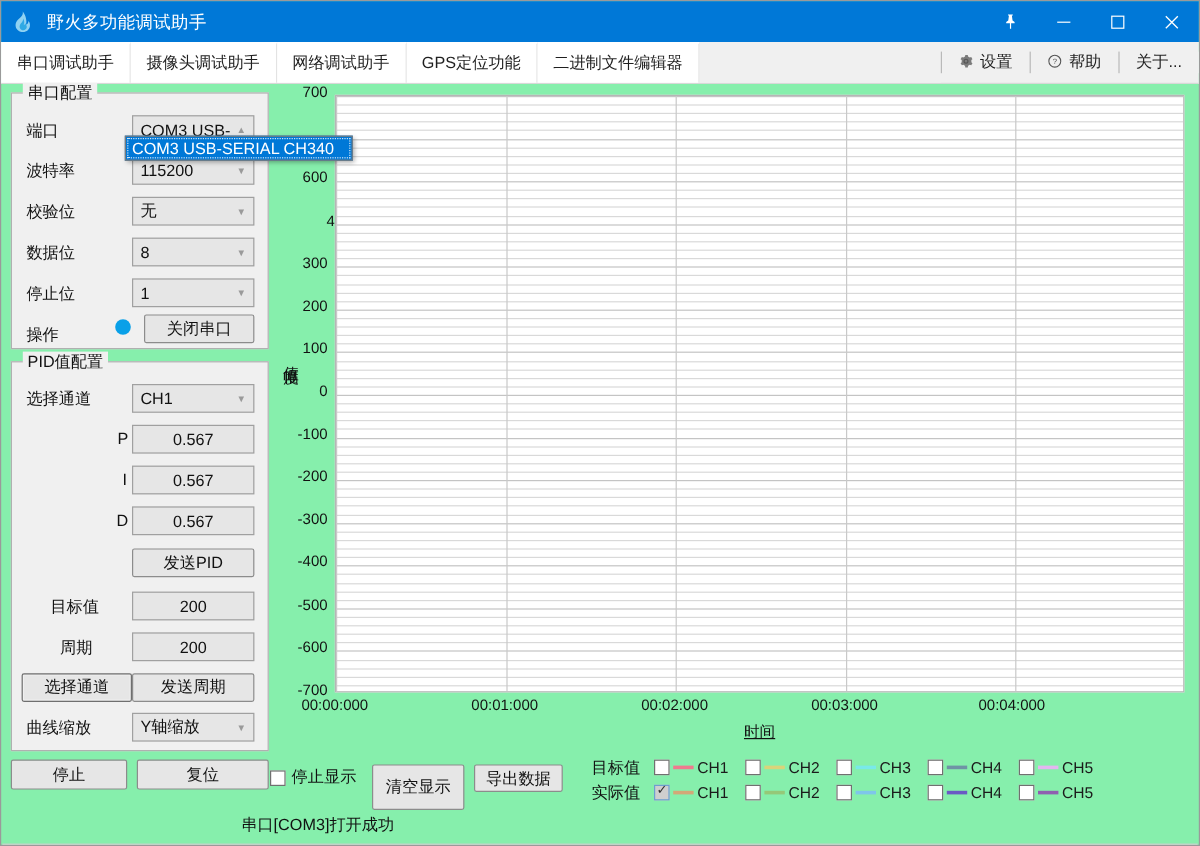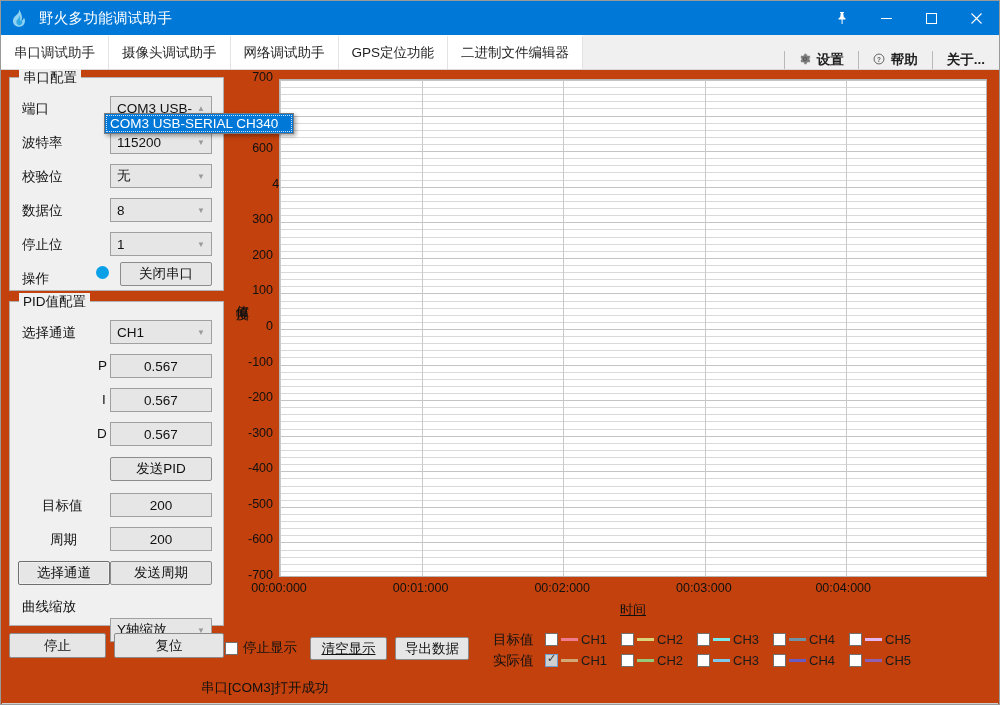--- a/index.html
+++ b/index.html
@@ -4,21 +4,21 @@
 <style>
   * { box-sizing: border-box; }
   html, body { margin:0; padding:0; }
   body {
     width:1000px; height:705px;
     font-family:"Liberation Sans","DejaVu Sans",sans-serif;
     font-size:13px; color:#1a1a1a;
     background:#f0f0f0; overflow:hidden;
     position:relative;
   }
-  #app { position:absolute; inset:0; border:1px solid #9a9a9a; background:#c2410c; }
+  #app { position:absolute; inset:0; border:1px solid #9a9a9a; background:#86efac; }
 
   
   .titlebar{
     position:absolute; left:0; top:0; width:998px; height:34px;
     background:#0078d7; color:#fff; display:flex; align-items:center;
   }
   .tb-icon{ width:34px; height:34px; display:flex; align-items:center; justify-content:center; }
   .tb-title{ font-size:14.5px; color:#ffffff; letter-spacing:.3px; margin-left:4px; }
   .tb-spacer{ flex:1; }
   .tb-btn{ width:45px; height:34px; display:flex; align-items:center; justify-content:center;
@@ -30,21 +30,21 @@
     background:#f0f0f0; display:flex; align-items:stretch;
     border-bottom:1px solid #d8d8d8;
   }
   .tab{
     display:flex; align-items:center; padding:0 13px; font-size:13.5px;
     background:#ffffff; color:#1f1f1f; border-right:1px solid #e3e3e3;
     border-top:2px solid transparent; cursor:default; white-space:nowrap;
   }
   .tab.active{ background:#f0f0f0; color:#1da1e8; border-top:2px solid #0a8fd8; }
   .tab-fill{ flex:1; background:#f0f0f0; }
-  .rtools{ display:flex; align-items:flex-end;font-weight:bold; }
+  .rtools{ display:flex; align-items:center; }
   .rtool{
     display:flex; align-items:center; gap:6px; padding:0 14px; font-size:13.5px;
     border-left:1px solid #b9b9b9; color:#1f1f1f; background:#f0f0f0; white-space:nowrap;
   }
   .rtool .gl{ font-size:12px; color:#555; display:inline-block; }
 
   
   .group{ position:absolute; border:1px solid #b0b0b0; background:#f0f0f0; }
   .group > .legend{
     position:absolute; top:-9px; left:9px; background:#f0f0f0; padding:0 4px;
@@ -262,33 +262,33 @@
     <div class="row-label" style="left:32px; top:195px;">目标值</div>
     <div class="input" style="left:100px; top:191px; width:102px;">200</div>
 
     <div class="row-label" style="left:40px; top:229px;">周期</div>
     <div class="input" style="left:100px; top:225px; width:102px;">200</div>
 
     <div class="btn dflt" style="left:8px; top:259px; width:92px;">选择通道</div>
     <div class="btn" style="left:100px; top:259px; width:102px;">发送周期</div>
 
     <div class="row-label" style="left:12px; top:296px;">曲线缩放</div>
-    <div class="combo" style="left:100px; top:292px; width:102px;margin-top:24px;">
+    <div class="combo" style="left:100px; top:292px; width:102px;">
       <span class="txt">Y轴缩放</span>
       <span class="arw">▼</span>
     </div>
   </div>
 
   <div class="btn" style="left:8px; top:632px; width:97px; height:25px;">停止</div>
   <div class="btn" style="left:113px; top:632px; width:110px; height:25px;">复位</div>
   <div class="stopdisp" style="left:224px; top:638px;">
     <span class="cbox"></span>
     <span>停止显示</span>
   </div>
-  <div class="btn" style="left:309px; top:636px; width:77px; height:23px;text-decoration:underline;">清空显示</div>
+  <div class="btn" style="left:309px; top:636px; width:77px; height:38px;">清空显示</div>
   <div class="btn" style="left:394px; top:636px; width:74px; height:23px;">导出数据</div>
 
   <div class="status" style="left:200px; top:678px; width:420px; height:18px;">串口[COM3]打开成功</div>
   <div class="statusbar"></div>
 
   <div class="chart" style="left:232px; top:74px; width:760px; height:545px;">
 
     <div class="axis-title-y" style="left:0px; top:222px;">幅度值</div>
 
     <div id="yticks">

